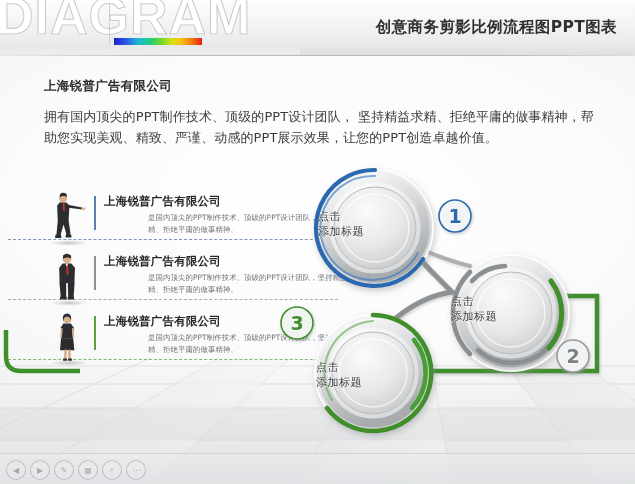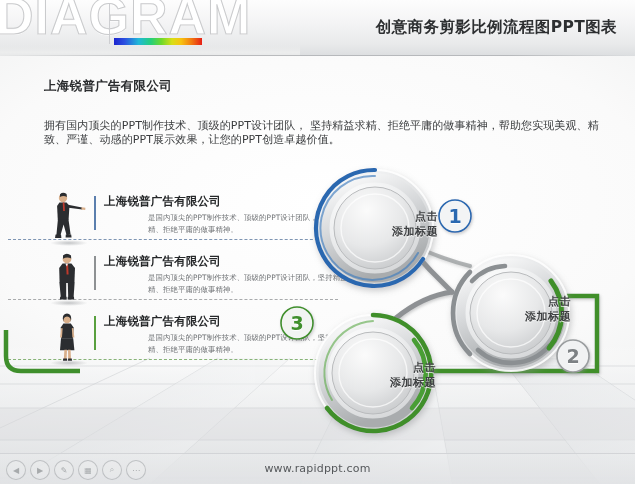--- a/index.html
+++ b/index.html
@@ -78,23 +78,23 @@
     left: 44px; top: 78px;
     width: 560px;
   }
   .intro-title {
     font-size: 12.5px;
     font-weight: 700;
     color: #2b2d2f;
     letter-spacing: .3px;
   }
   .intro-body {
-    margin-top: 24px;
-    font-size: 11px;
-    line-height: 14px;
+    margin-top: 11px;
+    font-size: 13px;
+    line-height: 21px;
     color: #3a3c3e;
     letter-spacing: .1px;
   }
 
   
   .list-item {
     position: absolute;
     left: 44px;
     width: 260px;
     height: 56px;
@@ -155,23 +155,23 @@
   .canvas {
     position: absolute;
     left: 0; top: 0;
     width: 635px; height: 484px;
     pointer-events: none;
   }
 
   
   .circle-label {
     position: absolute;
-    text-align: right;
+    text-align: left;
     font-size: 11px;
-    font-weight: 700;
+    font-weight: 400;
     color: #3e4042;
     line-height: 15px;
     letter-spacing: .5px;
     text-shadow: 0 1px 0 rgba(255,255,255,.85);
     width: 120px;
   }
   .cl1 { left: 318px; top: 209px; }
   .cl2 { left: 451px; top: 294px; }
   .cl3 { left: 316px; top: 360px; }
 
@@ -475,16 +475,15 @@
 
   <div class="footer">
     <div class="ppt-controls">
       <div class="ctl">◀</div>
       <div class="ctl">▶</div>
       <div class="ctl">✎</div>
       <div class="ctl">▦</div>
       <div class="ctl">⌕</div>
       <div class="ctl">⋯</div>
     </div>
-    <div class="footer-url">www.rapidppt.com</div>
   </div>
 
 </div>
 
 </body></html>

